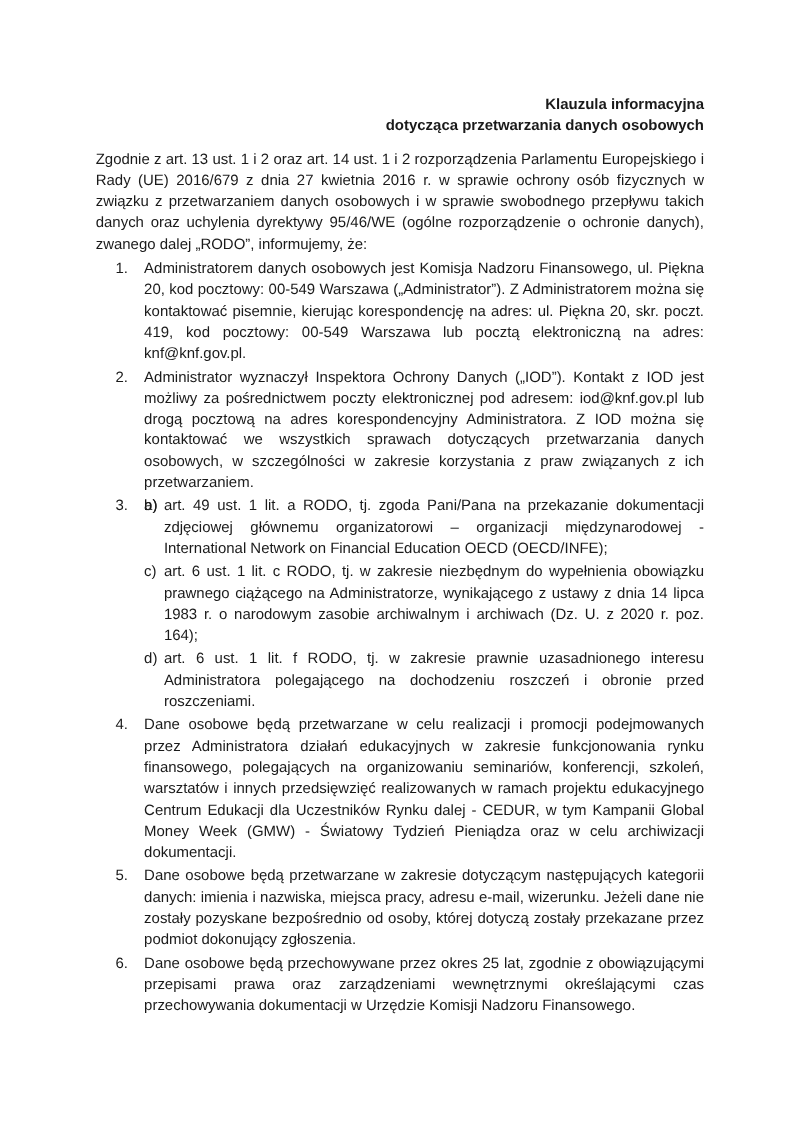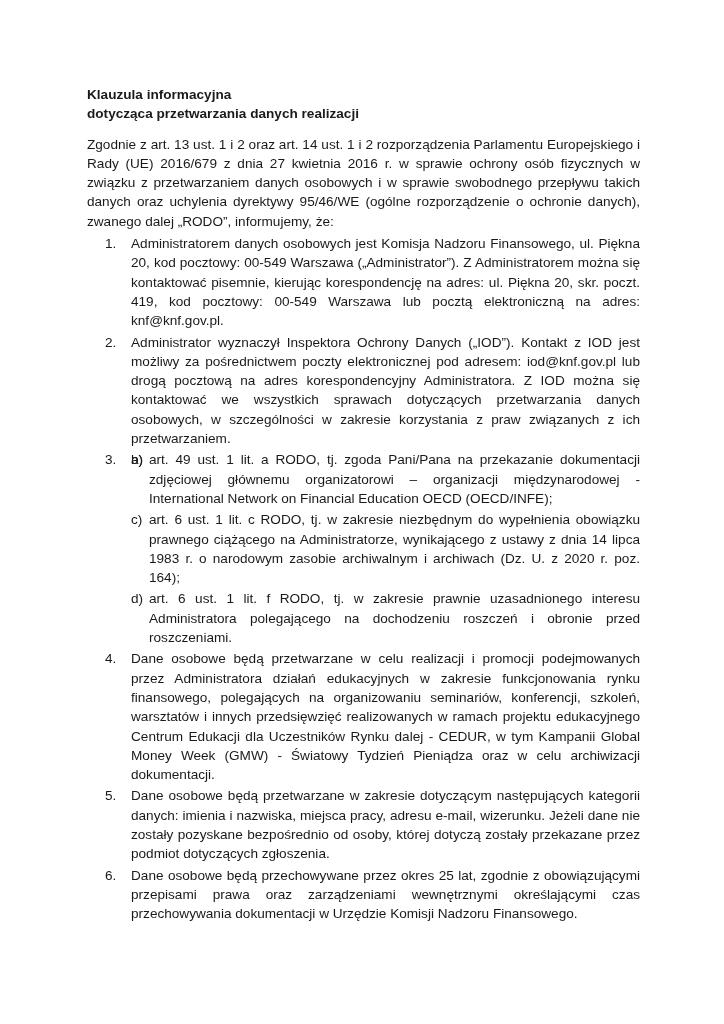--- a/index.html
+++ b/index.html
@@ -2,37 +2,37 @@
 <html><head>
 <meta charset="utf-8">
 <style>
   html, body { margin: 0; padding: 0; background: #ffffff; }
   body { width: 724px; height: 1024px; overflow: hidden; position: relative; }
   .page {
     position: absolute; left: 87px; top: 85px; width: 553px;
     font-family: "Liberation Sans", sans-serif;
     font-size: 13.6px; line-height: 19.3px; color: #1a1a1a;
   }
-  .title { text-align: left; font-weight: bold; margin: 0 0 10px 0; }
+  .title { text-align: right; font-weight: bold; margin: 0 0 10px 0; }
   .title div { white-space: nowrap; }
   .intro { text-align: justify; margin: 11px 0 3px 0; }
   ol.main { list-style: none; margin: 0; padding: 0; }
   ol.main > li { position: relative; padding-left: 44px; text-align: justify; margin-bottom: 2px; }
   ol.main > li > .num { position: absolute; left: 18px; top: 0; }
   ol.sub { list-style: none; margin: 0; padding: 0; }
   ol.sub > li { position: relative; padding-left: 18px; text-align: justify; margin-bottom: 2px; }
   ol.sub > li > .let { position: absolute; left: 0; top: 0; }
 </style>
 </head>
 <body>
 
 <div class="page">
   <div class="title">
     <div>Klauzula informacyjna</div>
-    <div>dotycząca przetwarzania danych realizacji</div>
+    <div>dotycząca przetwarzania danych osobowych</div>
   </div>
 
   <p class="intro">Zgodnie z art. 13 ust. 1 i 2 oraz art. 14 ust. 1 i 2 rozporządzenia Parlamentu Europejskiego i Rady (UE) 2016/679  z dnia 27 kwietnia 2016 r. w sprawie ochrony osób fizycznych w związku z przetwarzaniem danych osobowych i w sprawie swobodnego przepływu takich danych oraz uchylenia dyrektywy 95/46/WE (ogólne rozporządzenie o ochronie danych), zwanego dalej „RODO”, informujemy, że:</p>
 
   <ol class="main">
     <li>
       <span class="num">1.</span>
       <span>Administratorem danych osobowych jest Komisja Nadzoru Finansowego, ul. Piękna 20, kod pocztowy: 00-549 Warszawa („Administrator”). Z Administratorem można się kontaktować pisemnie, kierując korespondencję na adres: ul. Piękna 20, skr. poczt. 419, kod pocztowy: 00-549 Warszawa lub pocztą elektroniczną na adres: knf@knf.gov.pl.</span>
     </li>
     <li>
@@ -58,21 +58,21 @@
           <span>art. 6 ust. 1 lit. f RODO, tj. w zakresie prawnie uzasadnionego interesu Administratora polegającego na dochodzeniu roszczeń i obronie przed roszczeniami.</span>
         </li>
       </ol>
     </li>
     <li>
       <span class="num">4.</span>
       <span>Dane osobowe będą przetwarzane w celu realizacji i promocji podejmowanych przez Administratora działań edukacyjnych w zakresie funkcjonowania rynku finansowego, polegających na organizowaniu seminariów, konferencji, szkoleń, warsztatów i innych przedsięwzięć realizowanych w ramach projektu edukacyjnego Centrum Edukacji dla Uczestników Rynku dalej - CEDUR, w tym Kampanii Global Money Week (GMW) - Światowy Tydzień Pieniądza oraz w celu archiwizacji dokumentacji.</span>
     </li>
     <li>
       <span class="num">5.</span>
-      <span>Dane osobowe będą przetwarzane w zakresie dotyczącym następujących kategorii danych: imienia i nazwiska, miejsca pracy, adresu e-mail, wizerunku. Jeżeli dane nie zostały pozyskane bezpośrednio od osoby, której dotyczą zostały przekazane przez podmiot dotyczących zgłoszenia.</span>
+      <span>Dane osobowe będą przetwarzane w zakresie dotyczącym następujących kategorii danych: imienia i nazwiska, miejsca pracy, adresu e-mail, wizerunku. Jeżeli dane nie zostały pozyskane bezpośrednio od osoby, której dotyczą zostały przekazane przez podmiot dokonujący zgłoszenia.</span>
     </li>
     <li>
       <span class="num">6.</span>
       <span>Dane osobowe będą przechowywane przez okres 25 lat, zgodnie z obowiązującymi przepisami prawa oraz zarządzeniami wewnętrznymi określającymi czas przechowywania dokumentacji w Urzędzie Komisji Nadzoru Finansowego.</span>
     </li>
 
   </ol>
 </div>
 
 </body></html>

